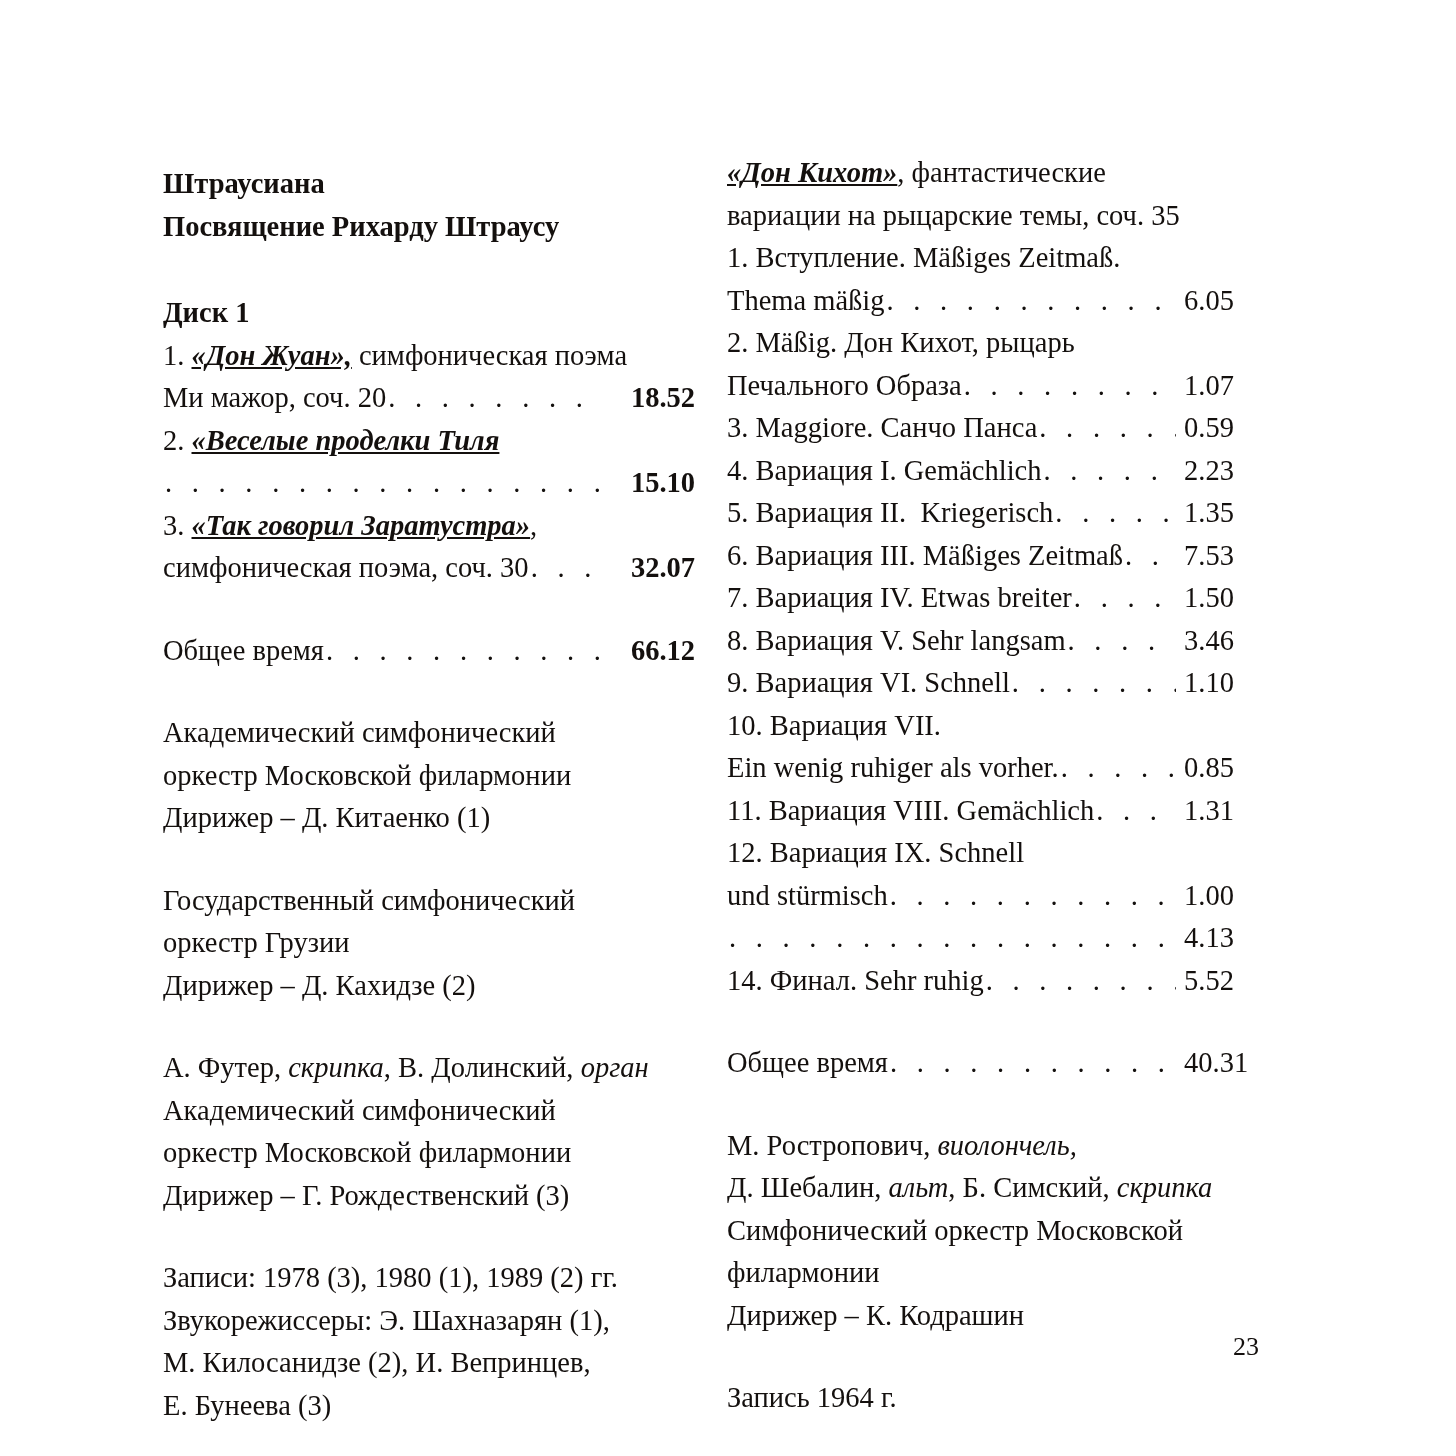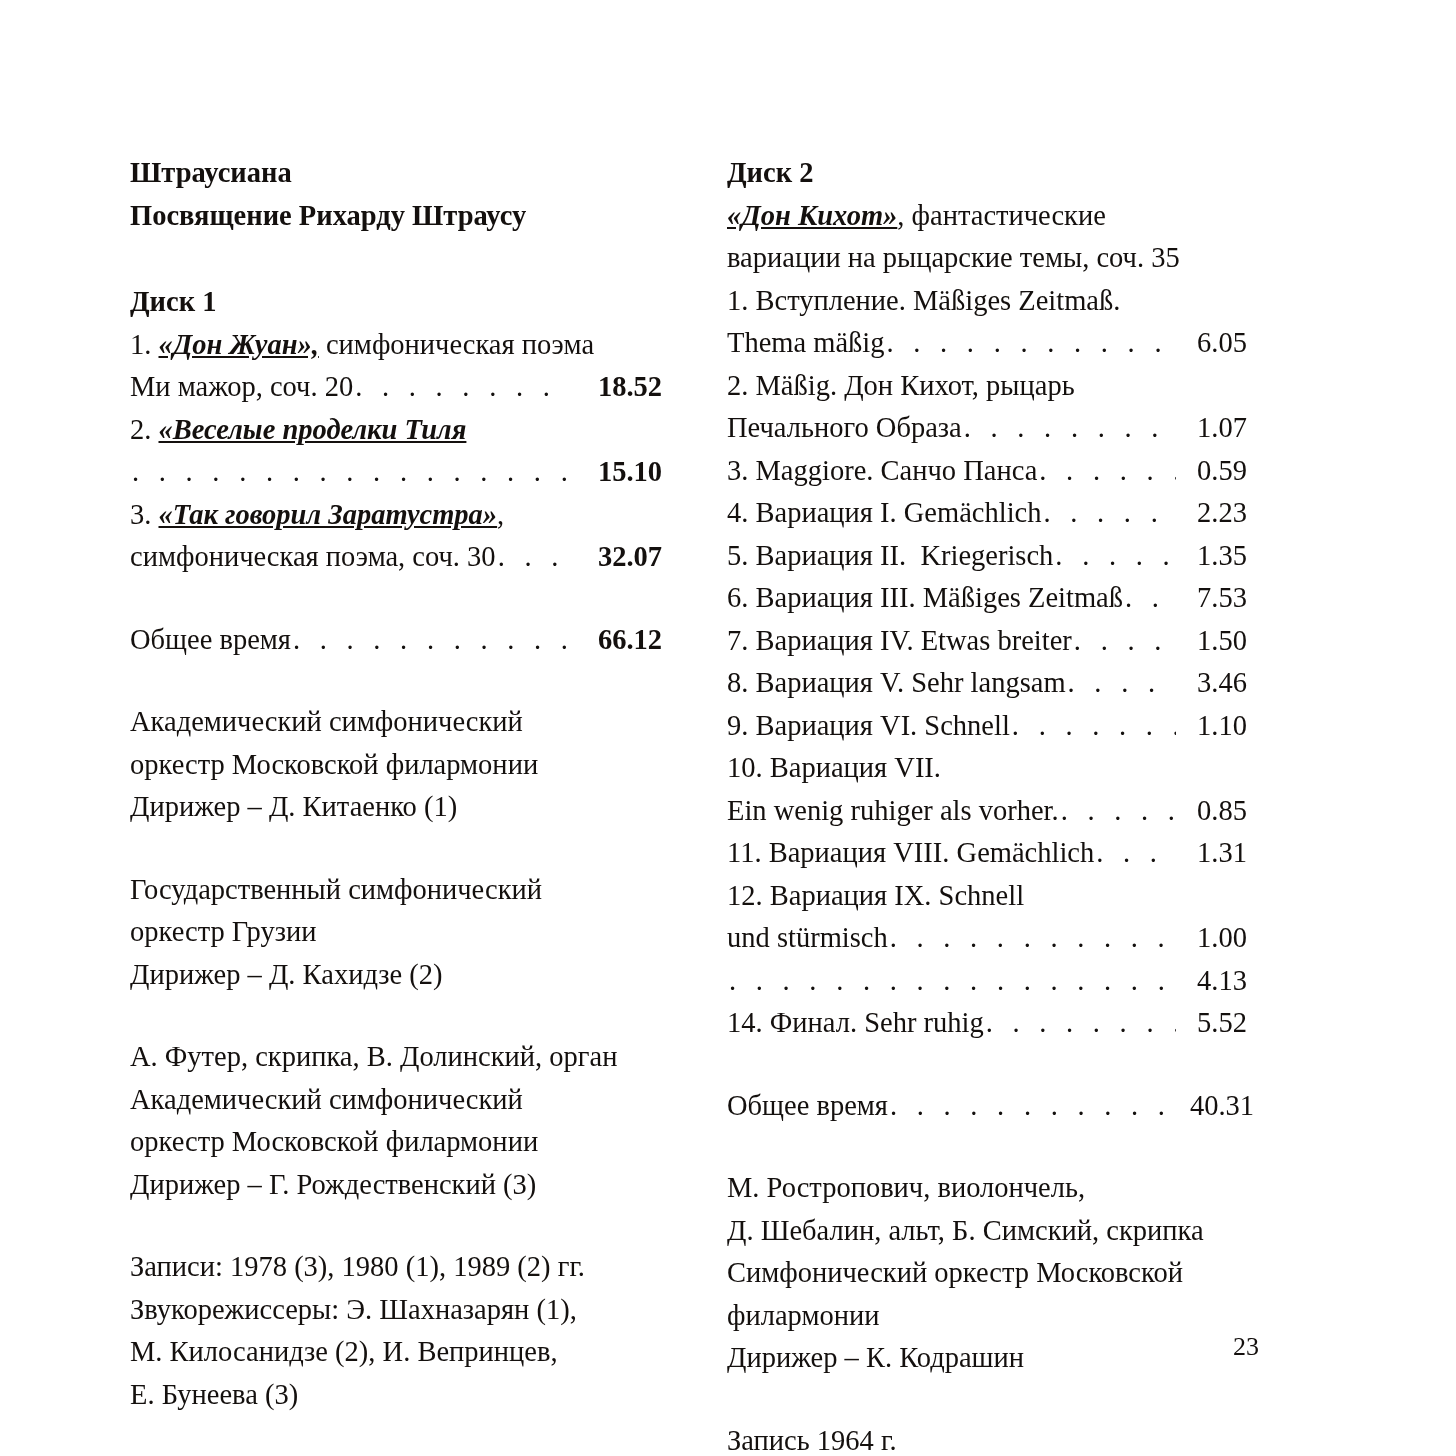--- a/index.html
+++ b/index.html
@@ -13,35 +13,35 @@
     height: 1456px;
     background: #ffffff;
     font-family: "Liberation Serif", "DejaVu Serif", serif;
     color: #14100e;
     overflow: hidden;
   }
   .col {
     position: absolute;
     top: 152px;
   }
-  .col-left  { left: 130px;  width: 532px; }
+  .col-left  { left: 163px;  width: 532px; margin-top: 11px; }
   .col-right { left: 727px;  width: 533px; }
 
   .block { margin: 0 0 0 0; }
   .spacer-lg { height: 44px; }
   .spacer-md { height: 40px; }
 
   .line {
     display: block;
     font-size: 28.5px;
     line-height: 42.5px;
     white-space: pre;
   }
   .bold   { font-weight: bold; }
-  .italic { }
+  .italic { font-style: italic; }
   .bi     { font-weight: bold; font-style: italic; text-decoration: underline; }
 
   
   .lrow {
     display: flex;
     align-items: baseline;
     font-size: 28.5px;
     line-height: 42.5px;
   }
   .lrow .lbl { white-space: pre; flex: 0 0 auto; }
@@ -51,21 +51,21 @@
     white-space: nowrap;
     margin: 0 2px;
     letter-spacing: 0.22em;
     font-size: 28.5px;
   }
   .lrow .val { flex: 0 0 auto; white-space: pre; text-align: right; }
 
   
   .col-left .lrow .dots { margin-right: 0px; }
   .col-left .lrow .val  { min-width: 96px; font-weight: bold; }
-  .col-right .lrow .val { min-width: 76px; text-align: center; }
+  .col-right .lrow .val { min-width: 76px; text-align: left; }
   .col-right .lrow .dots { margin-right: 8px; }
 
   .page-number {
     position: absolute;
     right: 197px;
     bottom: 96px;
     font-size: 26px;
     line-height: 1;
   }
 </style>
@@ -147,21 +147,20 @@
       <span class="line">Звукорежиссеры: Э. Шахназарян (1),</span>
       <span class="line">М. Килосанидзе (2), И. Вепринцев,</span>
       <span class="line">Е. Бунеева (3)</span>
     </div>
 
   </div>
 
   <div class="col col-right">
 
     <div class="block">
-      <span class="line bold">Диск 2</span>
       <span class="line"><span class="bi">«Дон Кихот»</span><span>, фантастические</span></span>
       <span class="line">вариации на рыцарские темы, соч. 35</span>
 
       <span class="line">1. Вступление. Mäßiges Zeitmaß.</span>
       <div class="lrow">
         <span class="lbl">Thema mäßig</span>
         <span class="dots">  .  .  .  .  .  .  .  .  .  .  .  .  .  .  .  .  .  .  .  .  .  .  .  .  .  .  .</span>
         <span class="val">6.05</span>
       </div>
 

